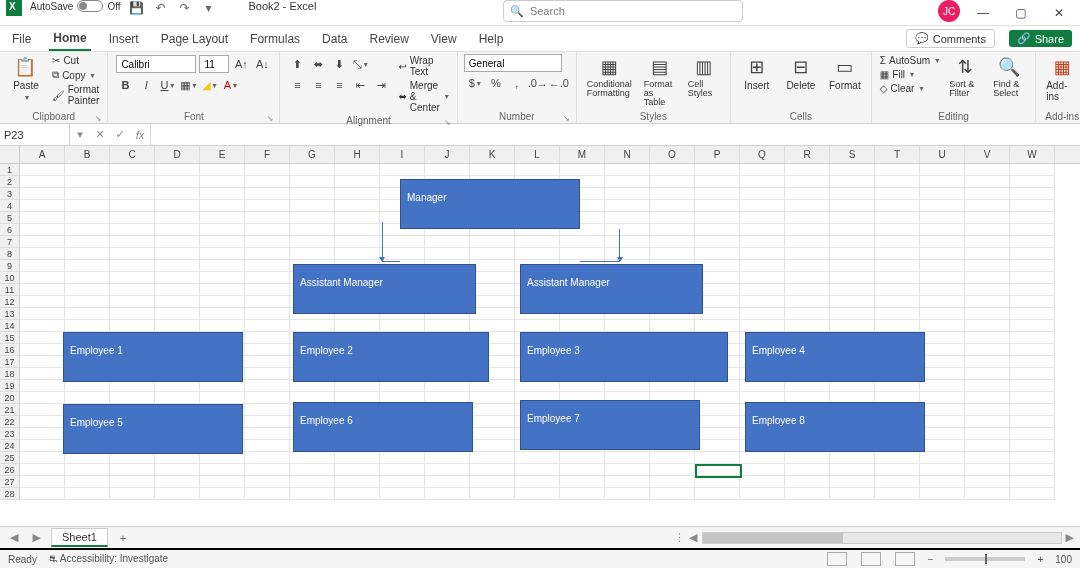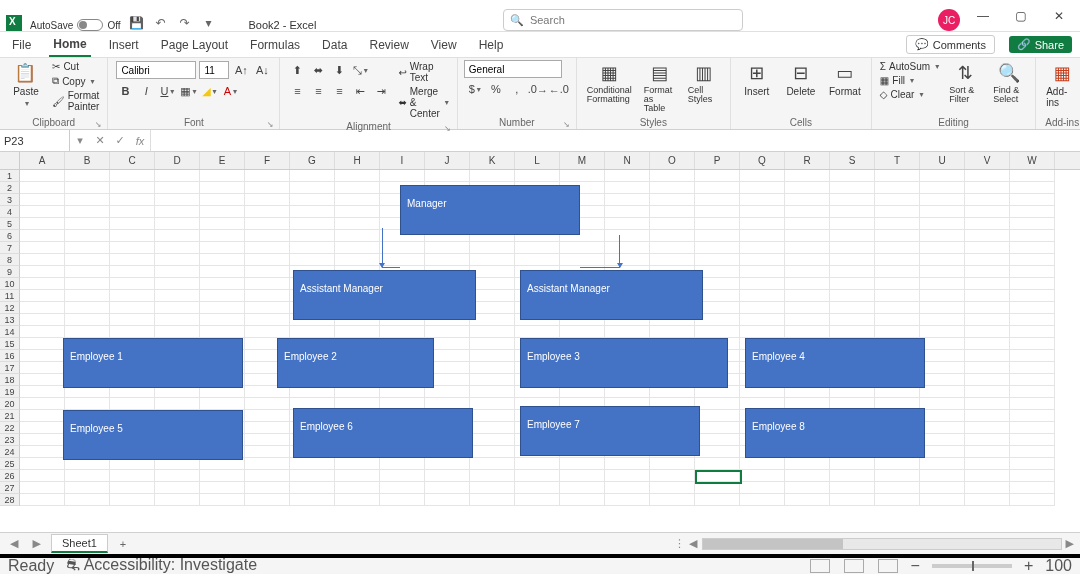--- a/index.html
+++ b/index.html
@@ -1,19 +1,19 @@
 <!DOCTYPE html>
 <html><head>
 <meta charset="utf-8">
 <style>
 * { box-sizing: border-box; margin: 0; padding: 0; font-family: "Segoe UI", Arial, sans-serif; }
 body { width: 1080px; height: 579px; background: #fff; overflow: hidden; font-size: 11px; color: #333; }
 
 
-.titlebar { height: 32px; background: #fff; display: flex; align-items: flex-end; padding: 0 6px; gap: 8px; border-bottom: 1px solid #e0e0e0; }
+.titlebar { height: 26px; background: #fff; display: flex; align-items: flex-start; padding: 0 6px; gap: 8px; border-bottom: 1px solid #e0e0e0; }
 .app-icon { width: 16px; height: 16px; background: #107c41; position: relative; }
 .app-icon::after { content: "X"; color: #fff; font-size: 10px; font-weight: bold; position: absolute; left: 3px; top: 1px; }
 .autosave { display: flex; align-items: center; gap: 4px; font-size: 10px; }
 .switch { width: 26px; height: 12px; border: 1px solid #888; border-radius: 8px; position: relative; background: #fff; }
 .switch::after { content: ""; width: 8px; height: 8px; background: #888; border-radius: 50%; position: absolute; left: 1px; top: 1px; }
 .qat-icon { width: 16px; height: 16px; display: inline-flex; align-items: center; justify-content: center; color: #666; font-size: 12px; }
 .save-ic { color: #7719aa; }
 .title-spacer { flex: 1; display: flex; justify-content: center; }
 .search-box { width: 240px; height: 22px; border: 1px solid #ccc; border-radius: 4px; display: flex; align-items: center; padding: 0 6px; gap: 6px; background: #fff; color: #777; }
 .user-dot { width: 22px; height: 22px; border-radius: 50%; background: #e91e63; color: #fff; display: flex; align-items: center; justify-content: center; font-size: 10px; margin-left: 8px; }
@@ -72,21 +72,21 @@
 
 .sheet-tabs { height: 22px; display: flex; align-items: center; border-top: 1px solid #d0d0d0; background: #f5f5f5; padding: 0 6px; gap: 6px; }
 .sheet-nav { color: #888; padding: 0 4px; }
 .sheet-tab { padding: 2px 10px; background: #fff; border: 1px solid #ccc; border-bottom: 2px solid #107c41; font-size: 11px; }
 .sheet-add { padding: 0 6px; color: #666; }
 .hscroll { flex: 1; display: flex; justify-content: flex-end; align-items: center; gap: 4px; }
 .scrollbar { width: 360px; height: 12px; background: #e8e8e8; border: 1px solid #ccc; position: relative; }
 .scrollbar .thumb { position: absolute; left: 0; top: 0; height: 100%; width: 140px; background: #c4c4c4; }
 
 
-.status { height: 20px; display: flex; align-items: center; background: #f5f5f5; border-top: 4px solid #000000; padding: 0 8px; font-size: 16px; color: #555; gap: 12px; }
+.status { height: 20px; display: flex; align-items: center; background: #f5f5f5; border-top: 2px solid #000000; padding: 0 8px; font-size: 10px; color: #555; gap: 12px; }
 .status .spacer { flex: 1; }
 .view-btn { width: 20px; height: 14px; border: 1px solid #aaa; margin: 0 1px; }
 .zoom-slider { width: 80px; height: 4px; background: #ccc; position: relative; }
 .zoom-slider::after { content: ""; position: absolute; left: 50%; top: -3px; width: 2px; height: 10px; background: #666; }
 </style>
 </head>
 <body>
 
 <div class="titlebar">
   <div class="app-icon"></div>
@@ -1055,21 +1055,21 @@
     <div class="shape" style="left:380px;top:15px;width:180px;height:50px">Manager</div>
     <div class="conn" style="left:362px;top:58px;width:18px;height:40px"></div>
     <div class="arrowhead" style="left:359px;top:93px"></div>
     <div class="conn" style="left:560px;top:65px;width:40px;height:33px;border-left:none;border-right:1px solid #4472c4"></div>
     <div class="arrowhead" style="left:597px;top:93px"></div>
 
     <div class="shape" style="left:273px;top:100px;width:183px;height:50px">Assistant Manager</div>
     <div class="shape" style="left:500px;top:100px;width:183px;height:50px">Assistant Manager</div>
 
     <div class="shape" style="left:43px;top:168px;width:180px;height:50px">Employee 1</div>
-    <div class="shape" style="left:257px;top:168px;width:157px;height:50px">Employee 2</div>
+    <div class="shape" style="left:273px;top:168px;width:196px;height:50px">Employee 2</div>
     <div class="shape" style="left:500px;top:168px;width:208px;height:50px">Employee 3</div>
     <div class="shape" style="left:725px;top:168px;width:180px;height:50px">Employee 4</div>
 
     <div class="shape" style="left:43px;top:240px;width:180px;height:50px">Employee 5</div>
     <div class="shape" style="left:273px;top:238px;width:180px;height:50px">Employee 6</div>
     <div class="shape" style="left:500px;top:236px;width:180px;height:50px">Employee 7</div>
     <div class="shape" style="left:725px;top:238px;width:180px;height:50px">Employee 8</div>
 
     <div class="active-cell" style="left:675px;top:300px;width:47px;height:14px"></div>
   </div>

